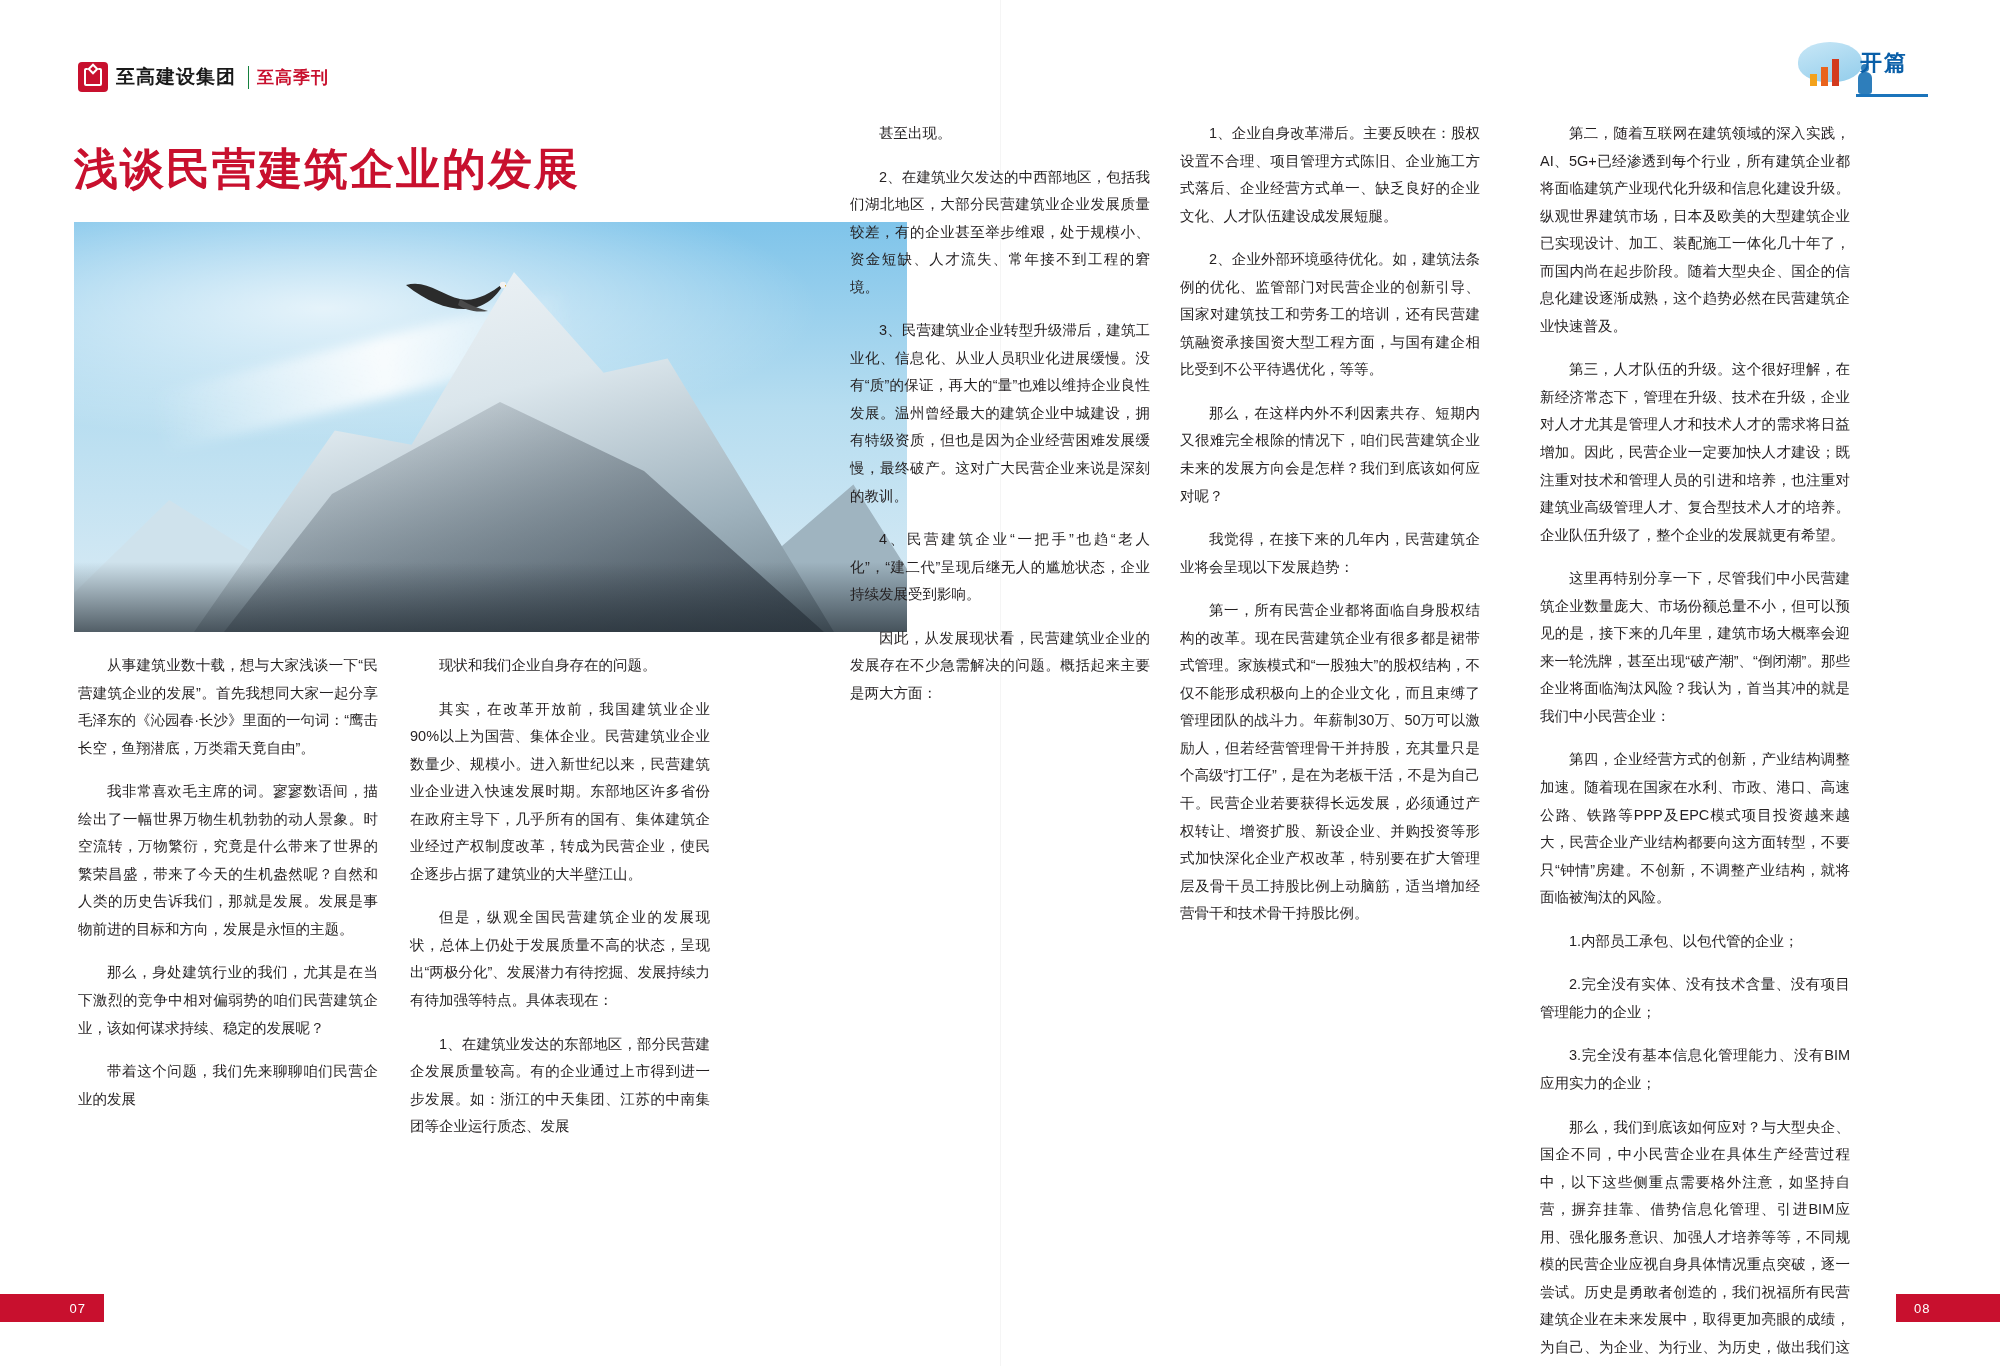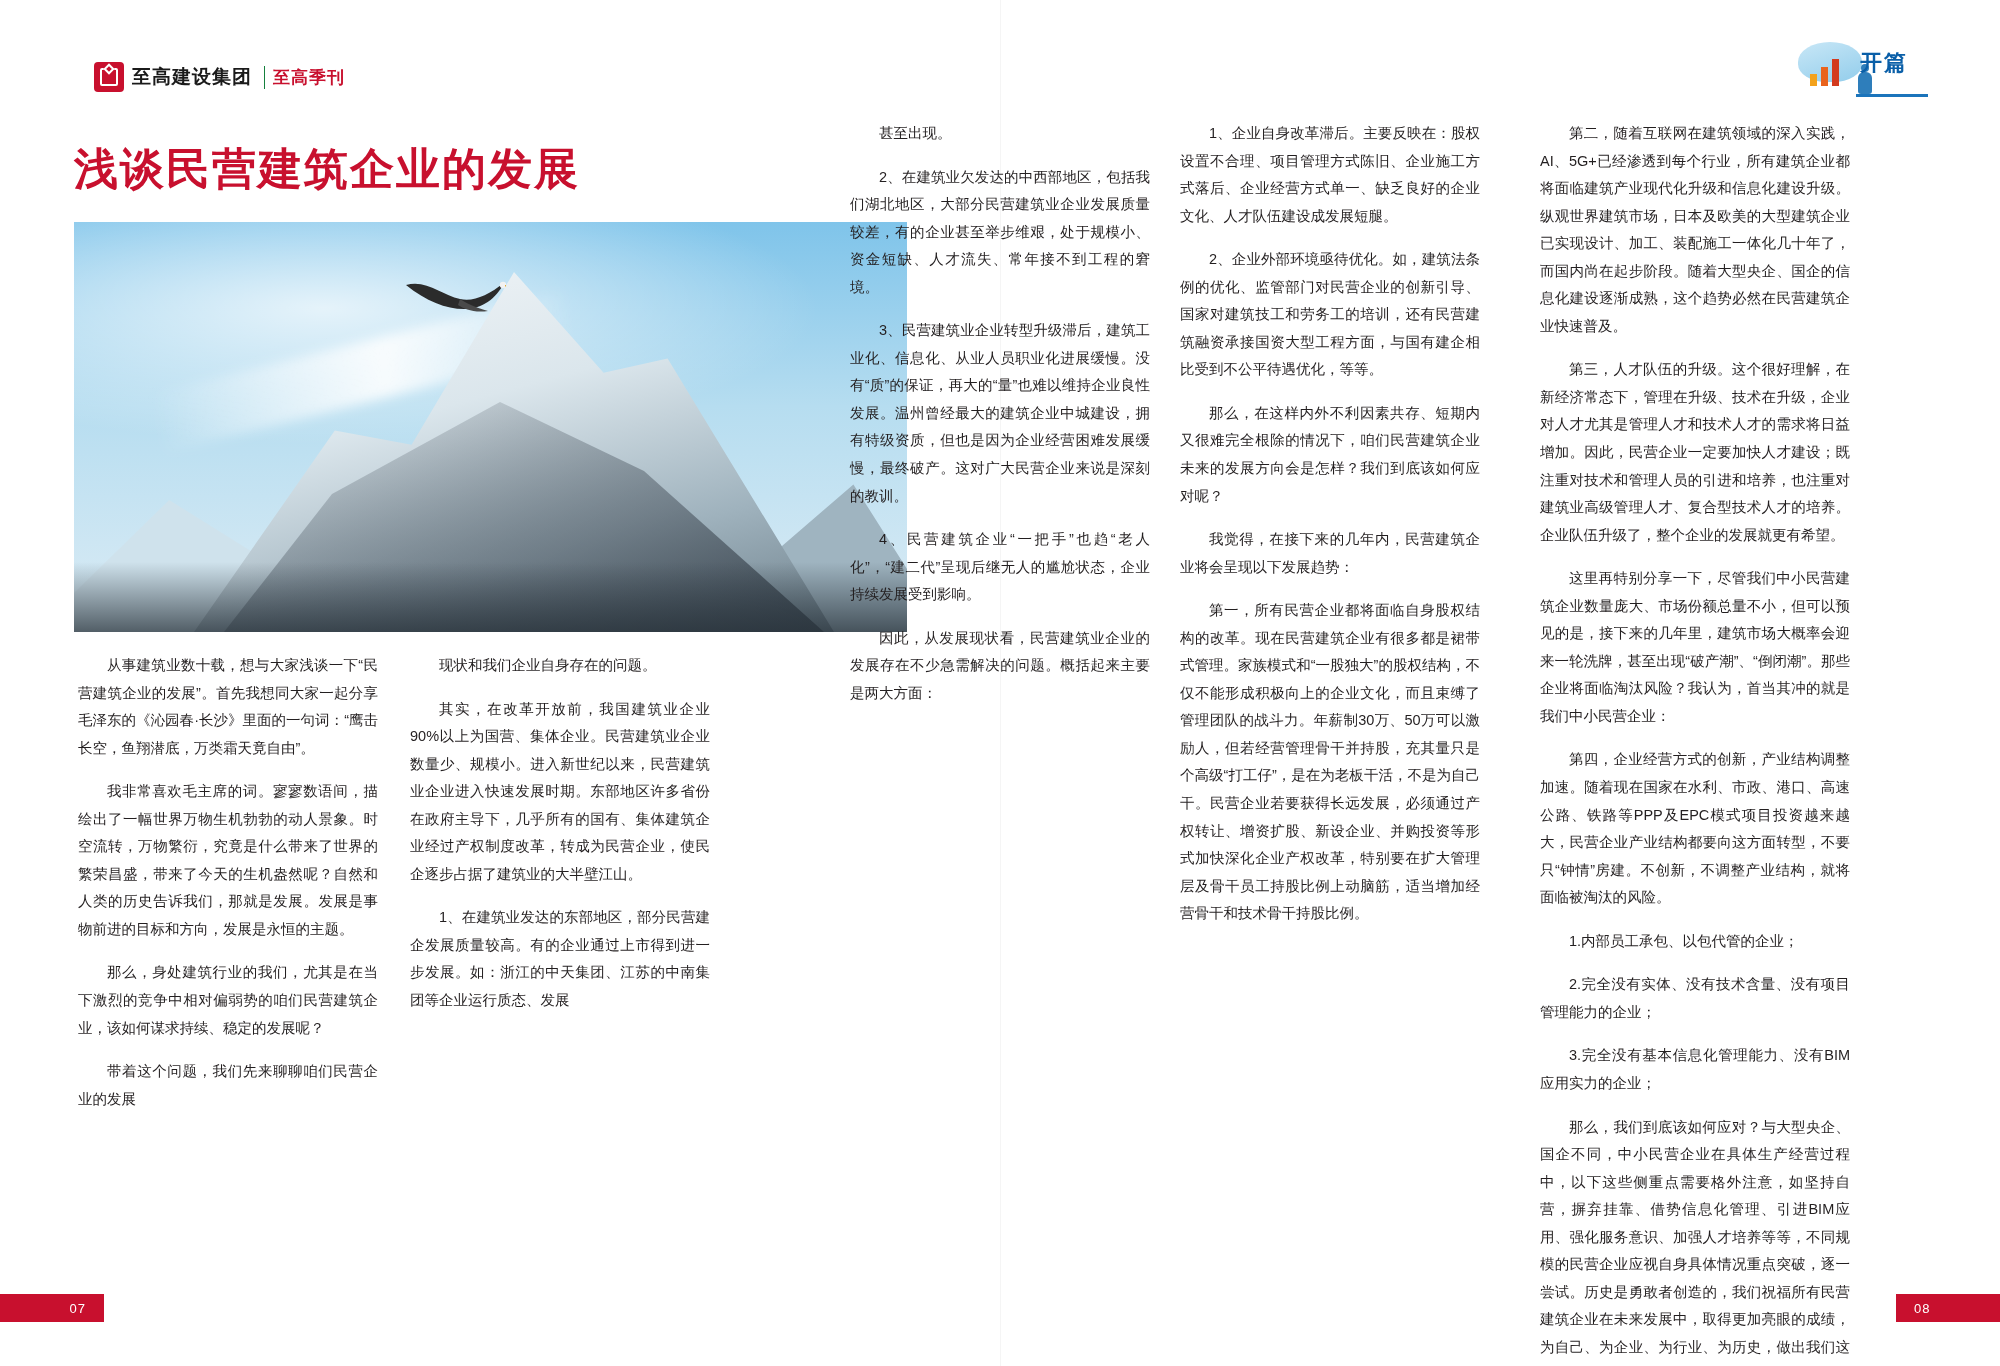--- a/index.html
+++ b/index.html
@@ -21,21 +21,20 @@
     background: #ffffff;
   }
   
   .masthead {
     position: absolute;
     left: 78px;
     top: 62px;
     display: flex;
     align-items: center;
     gap: 8px;
-    margin-left: 16px;
   }
   .logo-mark {
     width: 30px;
     height: 30px;
     background: #c8102e;
     border-radius: 4px;
     position: relative;
     flex: none;
   }
   .logo-mark::before {
@@ -315,20 +314,21 @@
 
   <div class="col" id="c1" style="left:78px;  top:652px; width:300px;">
       <p>从事建筑业数十载，想与大家浅谈一下“民营建筑企业的发展”。首先我想同大家一起分享毛泽东的《沁园春·长沙》里面的一句词：“鹰击长空，鱼翔潜底，万类霜天竟自由”。</p>
       <p>我非常喜欢毛主席的词。寥寥数语间，描绘出了一幅世界万物生机勃勃的动人景象。时空流转，万物繁衍，究竟是什么带来了世界的繁荣昌盛，带来了今天的生机盎然呢？自然和人类的历史告诉我们，那就是发展。发展是事物前进的目标和方向，发展是永恒的主题。</p>
       <p>那么，身处建筑行业的我们，尤其是在当下激烈的竞争中相对偏弱势的咱们民营建筑企业，该如何谋求持续、稳定的发展呢？</p>
       <p>带着这个问题，我们先来聊聊咱们民营企业的发展</p>
     </div>
   <div class="col" id="c2" style="left:410px; top:652px; width:300px;">
       <p>现状和我们企业自身存在的问题。</p>
       <p>其实，在改革开放前，我国建筑业企业90%以上为国营、集体企业。民营建筑业企业数量少、规模小。进入新世纪以来，民营建筑业企业进入快速发展时期。东部地区许多省份在政府主导下，几乎所有的国有、集体建筑企业经过产权制度改革，转成为民营企业，使民企逐步占据了建筑业的大半壁江山。</p>
+      <p>但是，纵观全国民营建筑企业的发展现状，总体上仍处于发展质量不高的状态，呈现出“两极分化”、发展潜力有待挖掘、发展持续力有待加强等特点。具体表现在：</p>
       <p>1、在建筑业发达的东部地区，部分民营建企发展质量较高。有的企业通过上市得到进一步发展。如：浙江的中天集团、江苏的中南集团等企业运行质态、发展</p>
     </div>
   <div class="col" id="c3" style="left:850px; top:120px; width:300px;">
       <p>甚至出现。</p>
       <p>2、在建筑业欠发达的中西部地区，包括我们湖北地区，大部分民营建筑业企业发展质量较差，有的企业甚至举步维艰，处于规模小、资金短缺、人才流失、常年接不到工程的窘境。</p>
       <p>3、民营建筑业企业转型升级滞后，建筑工业化、信息化、从业人员职业化进展缓慢。没有“质”的保证，再大的“量”也难以维持企业良性发展。温州曾经最大的建筑企业中城建设，拥有特级资质，但也是因为企业经营困难发展缓慢，最终破产。这对广大民营企业来说是深刻的教训。</p>
       <p>4、民营建筑企业“一把手”也趋“老人化”，“建二代”呈现后继无人的尴尬状态，企业持续发展受到影响。</p>
       <p>因此，从发展现状看，民营建筑业企业的发展存在不少急需解决的问题。概括起来主要是两大方面：</p>
     </div>
   <div class="col" id="c4" style="left:1180px;top:120px; width:300px;">

